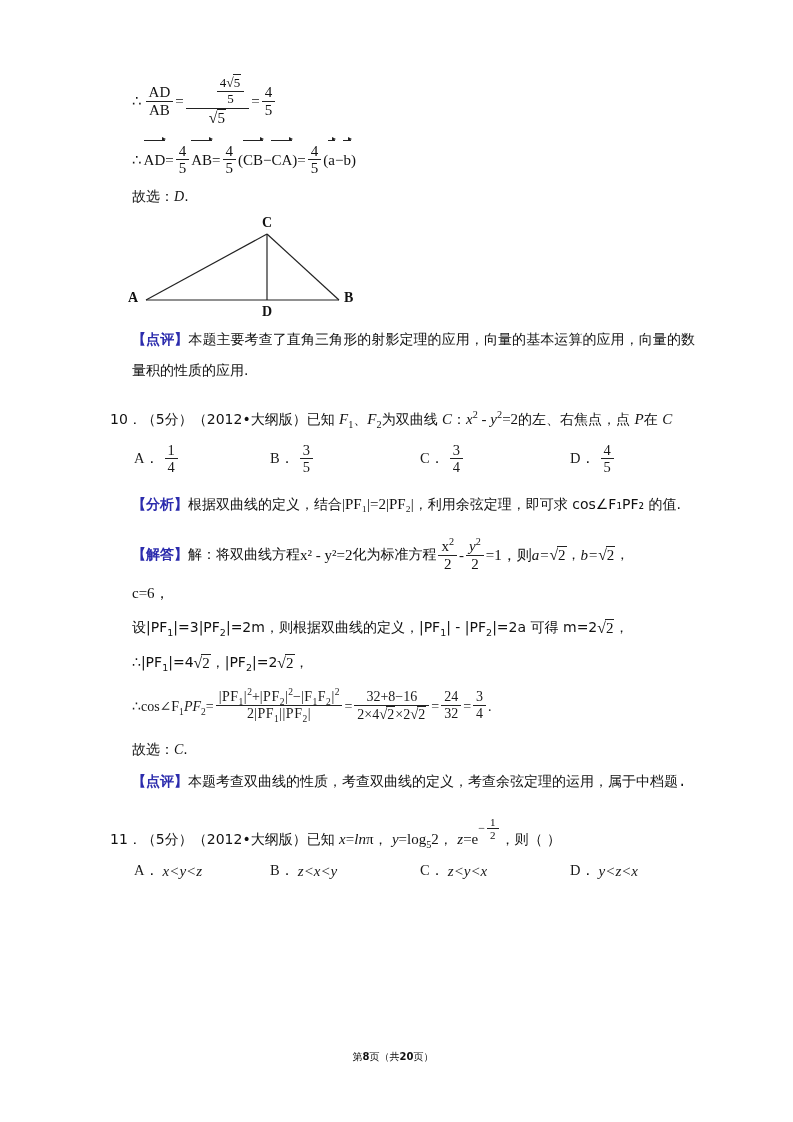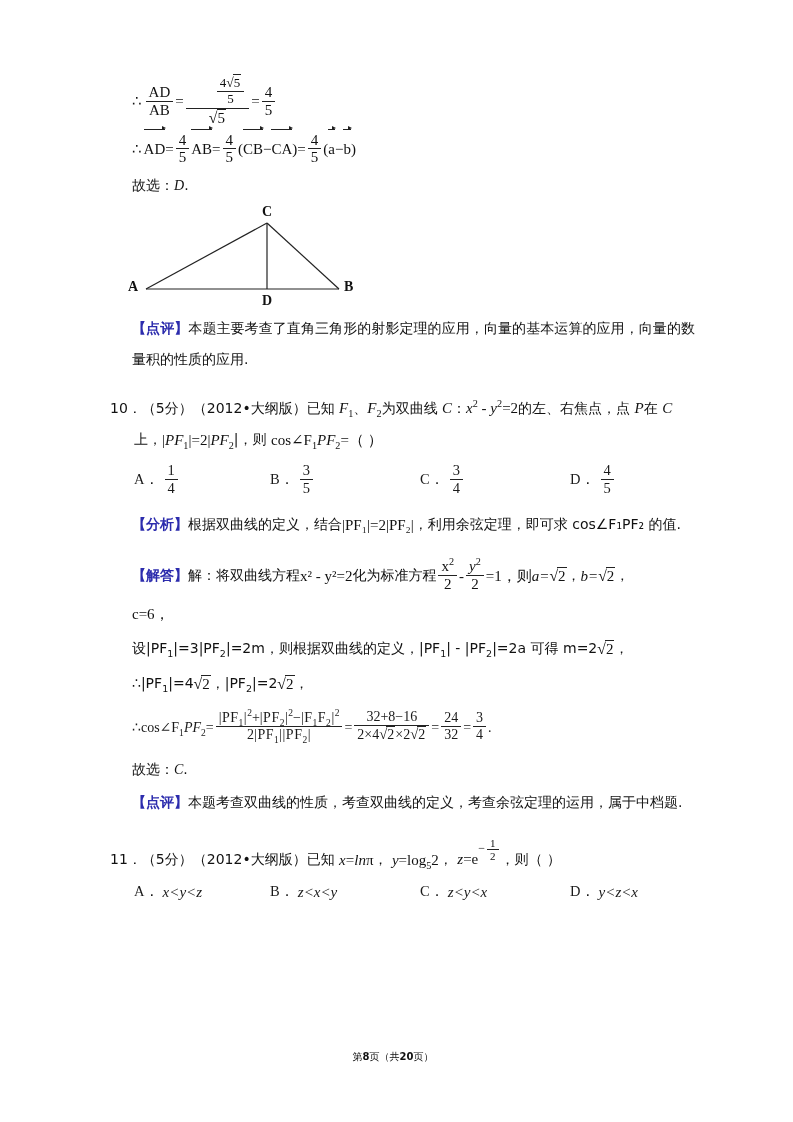--- a/index.html
+++ b/index.html
@@ -180,21 +180,21 @@
 
 <div class="page">
   <div class="content">
 
     <div class="line" style="padding-left:22px; line-height:46px;">
       <span class="math">
         <span class="therefore">∴</span><span class="frac"><span class="num">AD</span><span class="den">AB</span></span><span>=</span><span class="frac"><span class="num"><span class="frac sm"><span class="num"><span>4</span><span class="sqrt"><span class="rad">√</span><span class="arg">5</span></span></span><span class="den">5</span></span></span><span class="den"><span class="sqrt"><span class="rad">√</span><span class="arg">5</span></span></span></span><span>=</span><span class="frac"><span class="num">4</span><span class="den">5</span></span>
       </span>
     </div>
 
-    <div class="line" style="padding-left:22px; line-height:36px;">
+    <div class="line" style="padding-left:22px; line-height:36px;margin-top:11px;">
       <span class="math">
         <span class="therefore">∴</span><span class="vec">AD</span><span>=</span><span class="frac"><span class="num">4</span><span class="den">5</span></span><span class="vec">AB</span><span>=</span><span class="frac"><span class="num">4</span><span class="den">5</span></span><span>(</span><span class="vec">CB</span><span>−</span><span class="vec">CA</span><span>)</span><span>=</span><span class="frac"><span class="num">4</span><span class="den">5</span></span><span>(</span><span class="vec">a</span><span>−</span><span class="vec">b</span><span>)</span>
       </span>
     </div>
 
     <div class="line cn" style="padding-left:22px; line-height:34px;">
       <span>故选：</span><i class="it" style="font-family:'Liberation Serif',serif;">D</i><span>.</span>
     </div>
 
     <div class="figure">
@@ -215,24 +215,20 @@
       <span class="tag">【点评】</span><span>本题主要考查了直角三角形的射影定理的应用，向量的基本运算的应用，向量的数量积的性质的应用.</span>
     </div>
 
     <div class="para cn" style="margin-top:18px; width:585px; text-indent:0;">
       <span>10</span><span>．</span><span>（5分）</span><span>（2012•大纲版）</span><span>已知</span>
       <span class="math"><i>F</i><sub>1</sub></span><span>、</span><span class="math"><i>F</i><sub>2</sub></span><span>为双曲线</span>
       <span class="math"><i>C</i></span><span>：</span><span class="math"><i>x</i><sup>2</sup> <span>-</span> <i>y</i><sup>2</sup><span>=2</span></span><span>的左、右焦点，点</span>
       <span class="math"><i>P</i></span><span>在</span>
       <span class="math"><i>C</i></span>
     </div>
-    <div class="para cn indent" style="width:563px;">
-      <span>上，</span><span class="math"><span>|</span><i>PF</i><sub>1</sub><span>|=2|</span><i>PF</i><sub>2</sub></span><span>|，</span><span>则</span>
-      <span class="math"><span>cos∠F</span><sub>1</sub><i>PF</i><sub>2</sub><span>=（     ）</span></span>
-    </div>
 
     <div class="choices" style="padding-top:8px; padding-bottom:6px;">
       <span class="choice c1"><span>A．</span>&nbsp;<span class="frac"><span class="num">1</span><span class="den">4</span></span></span>
       <span class="choice c2"><span>B．</span>&nbsp;<span class="frac"><span class="num">3</span><span class="den">5</span></span></span>
       <span class="choice c3"><span>C．</span>&nbsp;<span class="frac"><span class="num">3</span><span class="den">4</span></span></span>
       <span class="choice"><span>D．</span>&nbsp;<span class="frac"><span class="num">4</span><span class="den">5</span></span></span>
     </div>
 
     <div class="para cn" style="padding-left:22px; width:563px; margin-top:6px;">
       <span class="tag">【分析】</span><span>根据双曲线的定义，结合</span><span class="math">|PF₁|=2|PF₂|</span><span>，利用余弦定理，即可求 cos∠F₁PF₂ 的值.</span>
@@ -256,21 +252,21 @@
 
 
     <div class="bigline">
       <span class="math" style="font-size:14px;"><span>∴</span><span>cos∠F</span><sub>1</sub><i>PF</i><sub>2</sub><span>=</span></span><span class="frac" style="font-size:14px;"><span class="num"><span class="pf">|<span>PF</span><sub>1</sub>|</span><sup>2</sup><span>+</span><span class="pf">|<span>PF</span><sub>2</sub>|</span><sup>2</sup><span>−</span><span class="pf">|<span>F</span><sub>1</sub><span>F</span><sub>2</sub>|</span><sup>2</sup></span><span class="den"><span>2</span><span class="pf">|<span>PF</span><sub>1</sub>|</span><span class="pf">|<span>PF</span><sub>2</sub>|</span></span></span><span class="math" style="font-size:14px;">=</span><span class="frac" style="font-size:14px;"><span class="num">32+8−16</span><span class="den"><span>2×4</span><span class="sqrt"><span class="rad">√</span><span class="arg">2</span></span><span>×2</span><span class="sqrt"><span class="rad">√</span><span class="arg">2</span></span></span></span><span class="math" style="font-size:14px;">=</span><span class="frac" style="font-size:14px;"><span class="num">24</span><span class="den">32</span></span><span class="math" style="font-size:14px;">=</span><span class="frac" style="font-size:14px;"><span class="num">3</span><span class="den">4</span></span><span class="math" style="font-size:14px;">.</span>
     </div>
 
     <div class="line cn" style="padding-left:22px; line-height:34px;">
       <span>故选：</span><i class="it" style="font-family:'Liberation Serif',serif;">C</i><span>.</span>
     </div>
 
-    <div class="para cn" style="padding-left:22px; width:563px;">
+    <div class="para cn" style="padding-left:22px; width:563px;font-family:Liberation Mono, monospace;">
       <span class="tag">【点评】</span><span>本题考查双曲线的性质，考查双曲线的定义，考查余弦定理的运用，属于中档题.</span>
     </div>
 
     <div class="para cn" style="margin-top:26px; width:585px; white-space:nowrap;">
       <span>11</span><span>．</span><span>（5分）</span><span>（2012•大纲版）</span><span>已知</span>
       <span class="math"><i>x</i><span>=</span><i>ln</i><span>π</span></span><span>，</span>
       <span class="math"><i>y</i><span>=log</span><sub>5</sub><span>2</span></span><span>，</span>
       <span class="math" style="vertical-align:baseline;"><i>z</i><span>=e</span><span style="display:inline-block; vertical-align:top; position:relative; top:-11px; font-size:12px;"><span>−</span><span class="frac" style="font-size:11px; top:0;"><span class="num">1</span><span class="den">2</span></span></span></span><span>，</span><span>则（     ）</span>
     </div>
 

